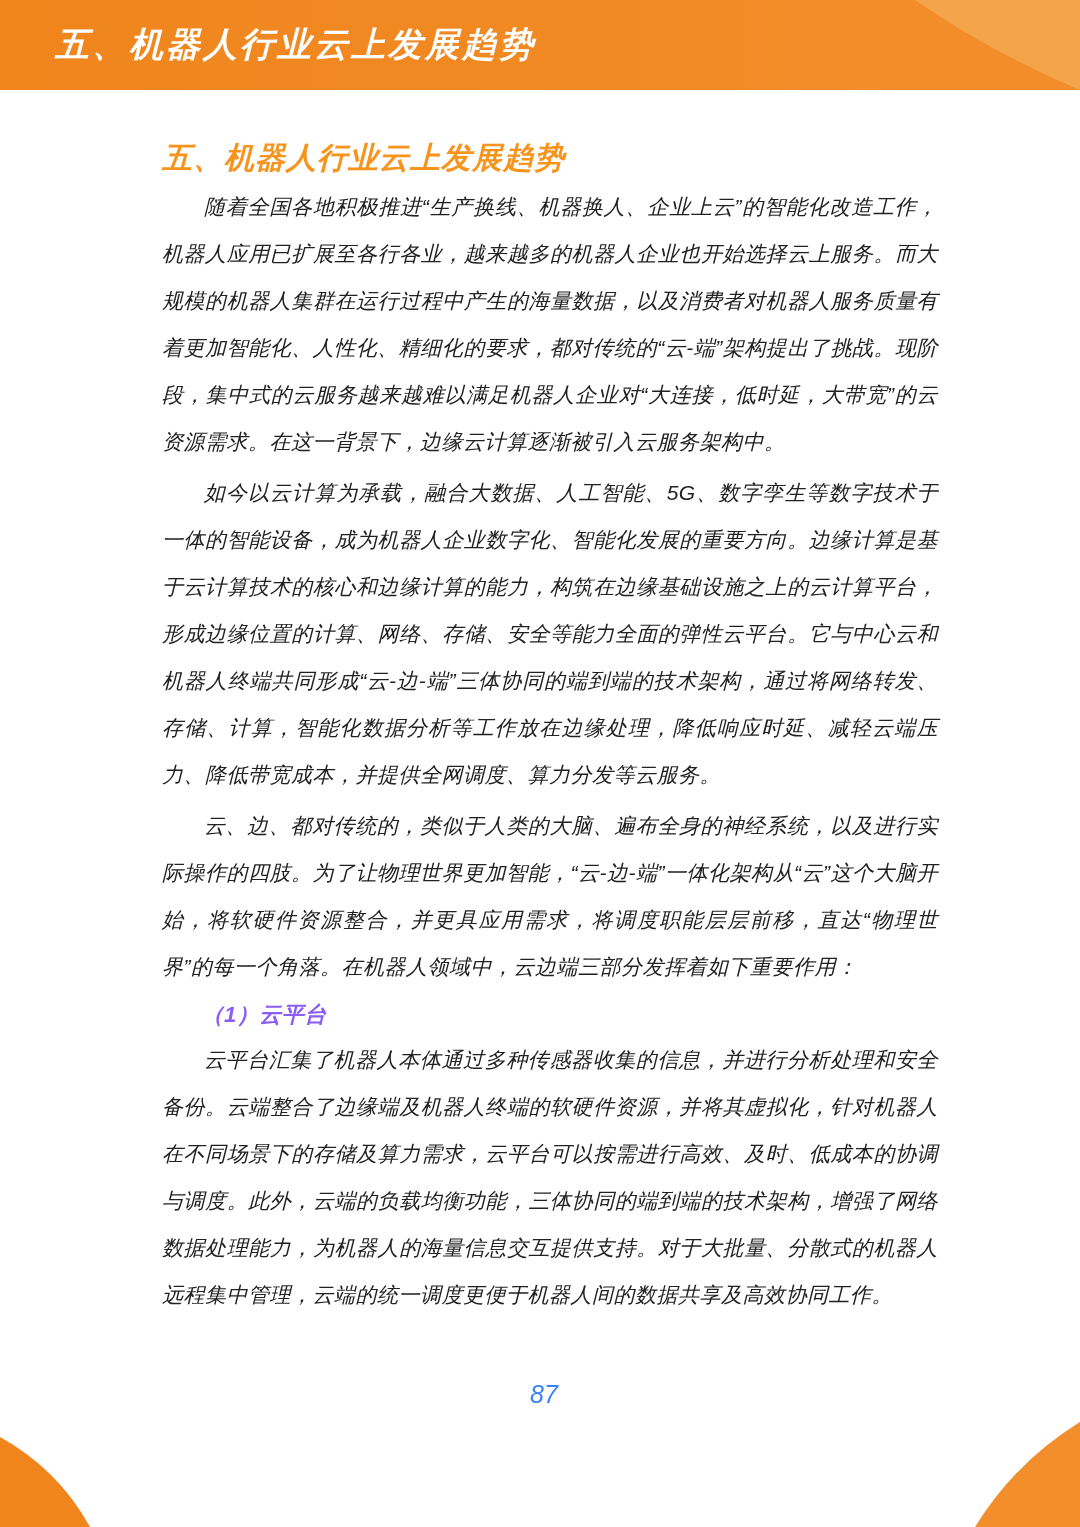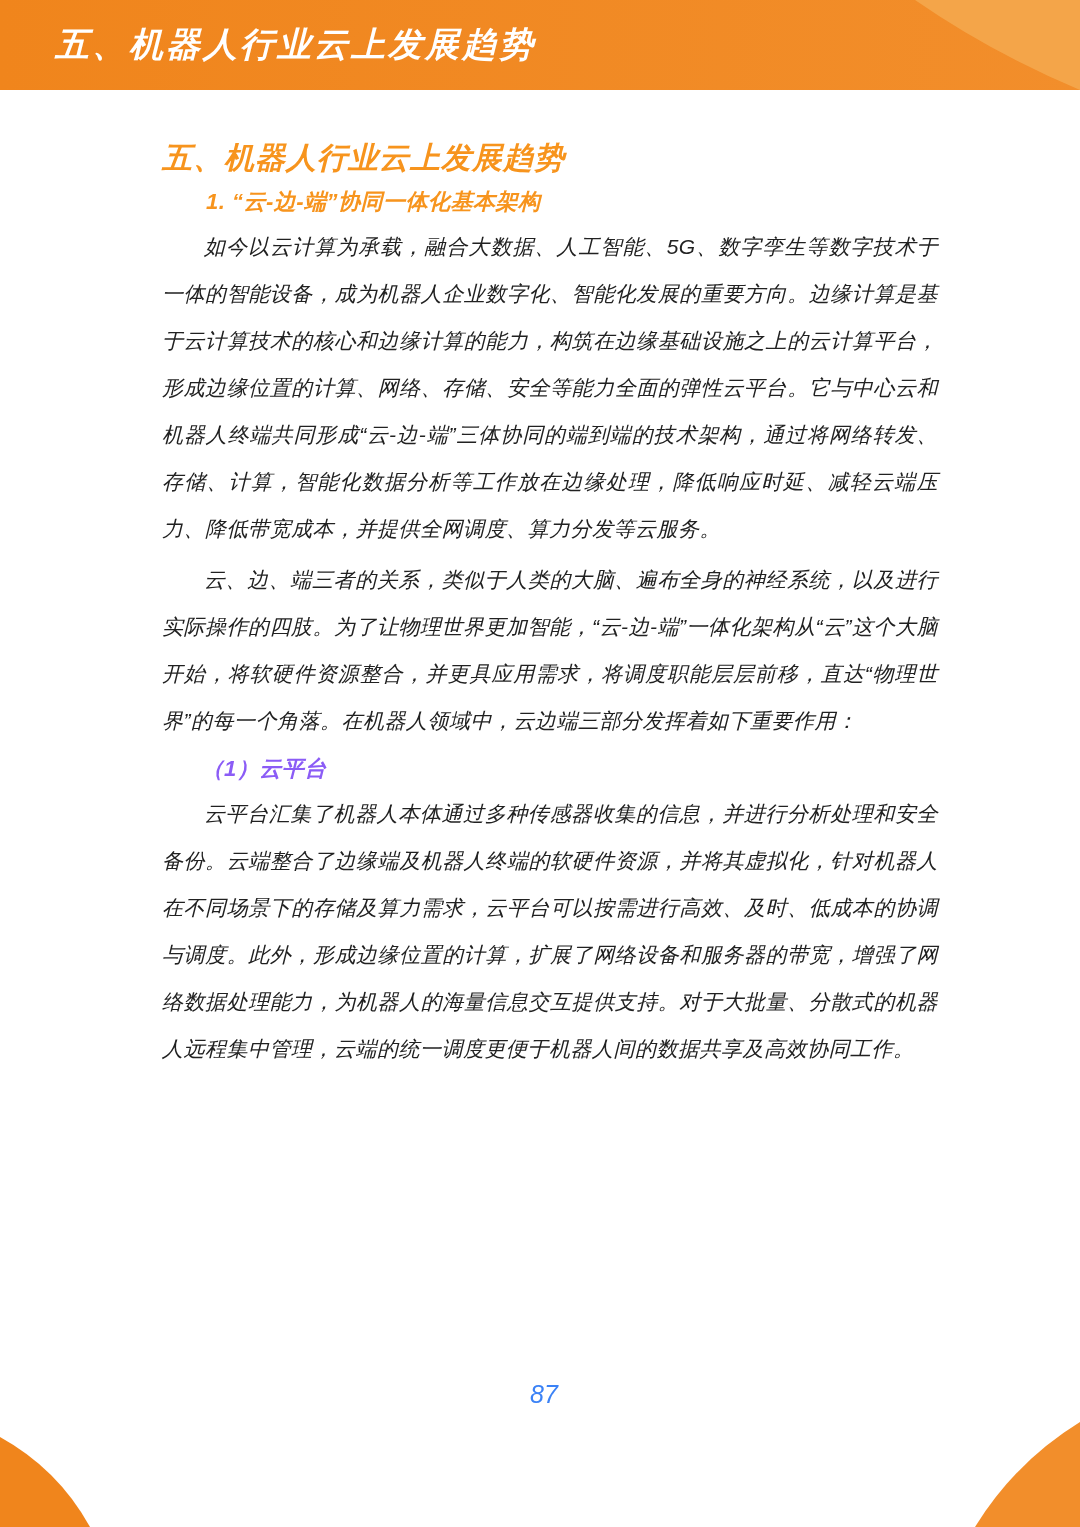--- a/index.html
+++ b/index.html
@@ -117,30 +117,30 @@
     <svg class="corner-top-right" viewBox="0 0 175 90" preserveAspectRatio="none" aria-hidden="true">
       <path d="M175,0 L10,0 Q85,52 175,90 Z" fill="#F5A94F" opacity="0.85"></path>
     </svg>
     <div class="banner-title">五、机器人行业云上发展趋势</div>
   </div>
 
   <div class="content">
     <h1 class="main-title">五、机器人行业云上发展趋势</h1>
 
 
+    <p class="body-para">随着全国各地积极推进“生产换线、机器换人、企业上云”的智能化改造工作，机器人应用已扩展至各行各业，越来越多的机器人企业也开始选择云上服务。而大规模的机器人集群在运行过程中产生的海量数据，以及消费者对机器人服务质量有着更加智能化、人性化、精细化的要求，都对传统的“云-端”架构提出了挑战。现阶段，集中式的云服务越来越难以满足机器人企业对“大连接，低时延，大带宽”的云资源需求。在这一背景下，边缘云计算逐渐被引入云服务架构中。</p>
 
-    <h3 class="sub-heading-orange">1. “云-边-端”协同一体化基本架构</h3>
 
     <p class="body-para">如今以云计算为承载，融合大数据、人工智能、5G、数字孪生等数字技术于一体的智能设备，成为机器人企业数字化、智能化发展的重要方向。边缘计算是基于云计算技术的核心和边缘计算的能力，构筑在边缘基础设施之上的云计算平台，形成边缘位置的计算、网络、存储、安全等能力全面的弹性云平台。它与中心云和机器人终端共同形成“云-边-端”三体协同的端到端的技术架构，通过将网络转发、存储、计算，智能化数据分析等工作放在边缘处理，降低响应时延、减轻云端压力、降低带宽成本，并提供全网调度、算力分发等云服务。</p>
 
-    <p class="body-para">云、边、端三者的关系，类似于人类的大脑、遍布全身的神经系统，以及进行实际操作的四肢。为了让物理世界更加智能，“云-边-端”一体化架构从“云”这个大脑开始，将软硬件资源整合，并更具应用需求，将调度职能层层前移，直达“物理世界”的每一个角落。在机器人领域中，云边端三部分发挥着如下重要作用：</p>
+    <p class="body-para">云、边、都对传统的，类似于人类的大脑、遍布全身的神经系统，以及进行实际操作的四肢。为了让物理世界更加智能，“云-边-端”一体化架构从“云”这个大脑开始，将软硬件资源整合，并更具应用需求，将调度职能层层前移，直达“物理世界”的每一个角落。在机器人领域中，云边端三部分发挥着如下重要作用：</p>
 
     <h4 class="sub-heading-black">（1）云平台</h4>
 
-    <p class="body-para">云平台汇集了机器人本体通过多种传感器收集的信息，并进行分析处理和安全备份。云端整合了边缘端及机器人终端的软硬件资源，并将其虚拟化，针对机器人在不同场景下的存储及算力需求，云平台可以按需进行高效、及时、低成本的协调与调度。此外，形成边缘位置的计算，扩展了网络设备和服务器的带宽，增强了网络数据处理能力，为机器人的海量信息交互提供支持。对于大批量、分散式的机器人远程集中管理，云端的统一调度更便于机器人间的数据共享及高效协同工作。</p>
+    <p class="body-para">云平台汇集了机器人本体通过多种传感器收集的信息，并进行分析处理和安全备份。云端整合了边缘端及机器人终端的软硬件资源，并将其虚拟化，针对机器人在不同场景下的存储及算力需求，云平台可以按需进行高效、及时、低成本的协调与调度。此外，云端的负载均衡功能，三体协同的端到端的技术架构，增强了网络数据处理能力，为机器人的海量信息交互提供支持。对于大批量、分散式的机器人远程集中管理，云端的统一调度更便于机器人间的数据共享及高效协同工作。</p>
   </div>
 
   <div class="page-number">87</div>
 
   <svg class="corner-bottom-left" viewBox="0 0 90 90" preserveAspectRatio="none" aria-hidden="true">
     <path d="M0,0 Q58,32 90,90 L0,90 Z" fill="#F0851C"></path>
   </svg>
   <svg class="corner-bottom-right" viewBox="0 0 105 105" preserveAspectRatio="none" aria-hidden="true">
     <path d="M105,0 Q40,40 0,105 L105,105 Z" fill="#F28E2B"></path>
   </svg>

